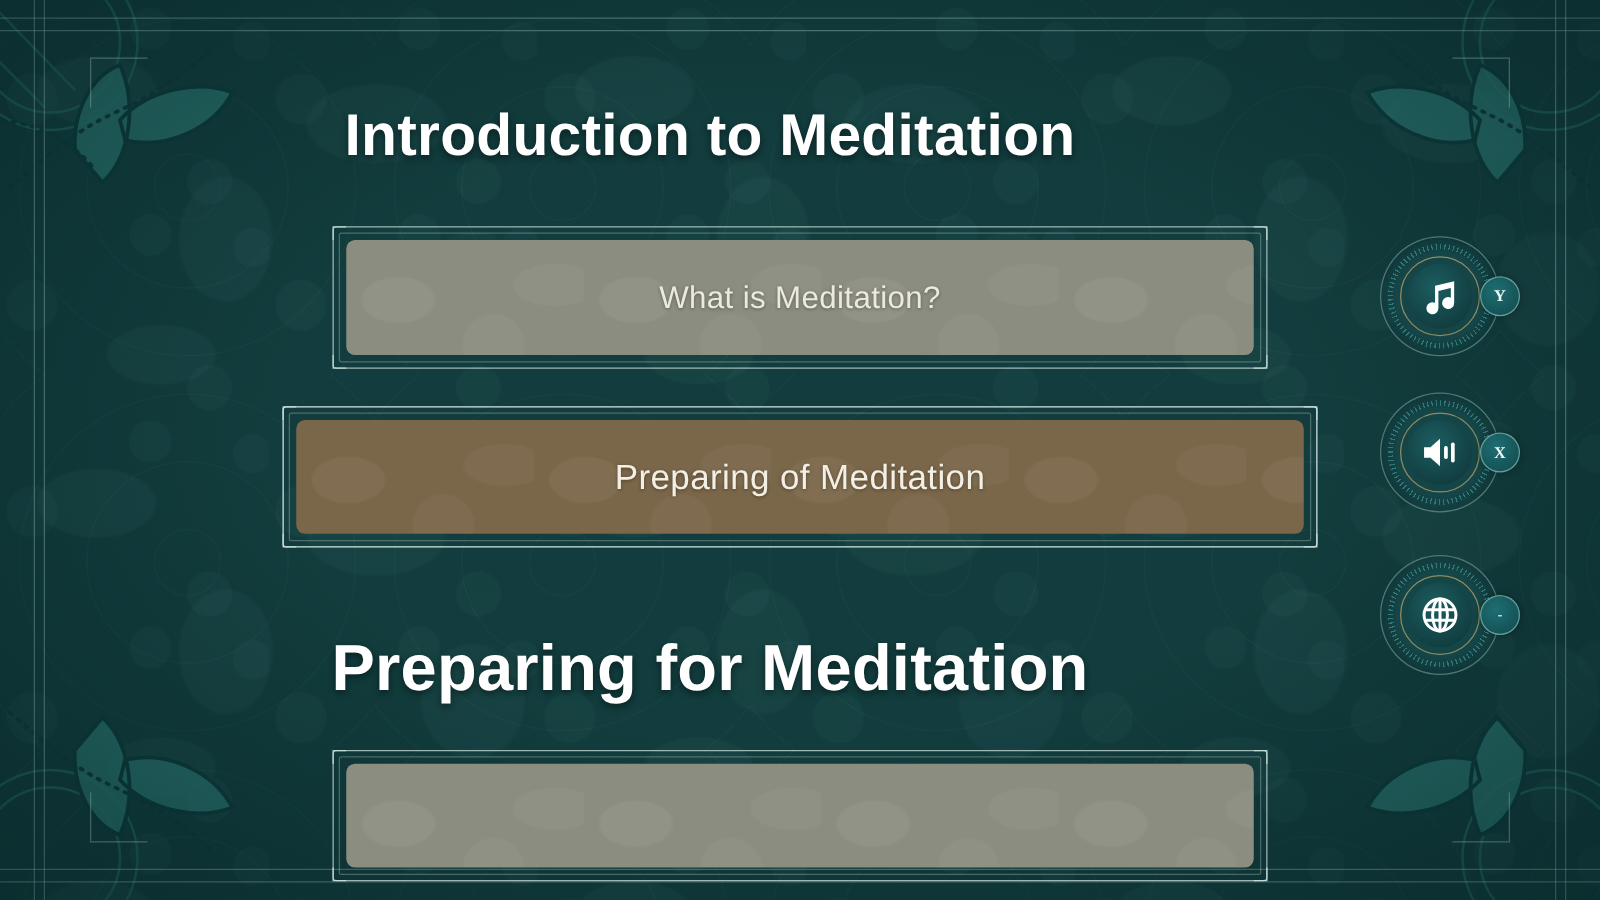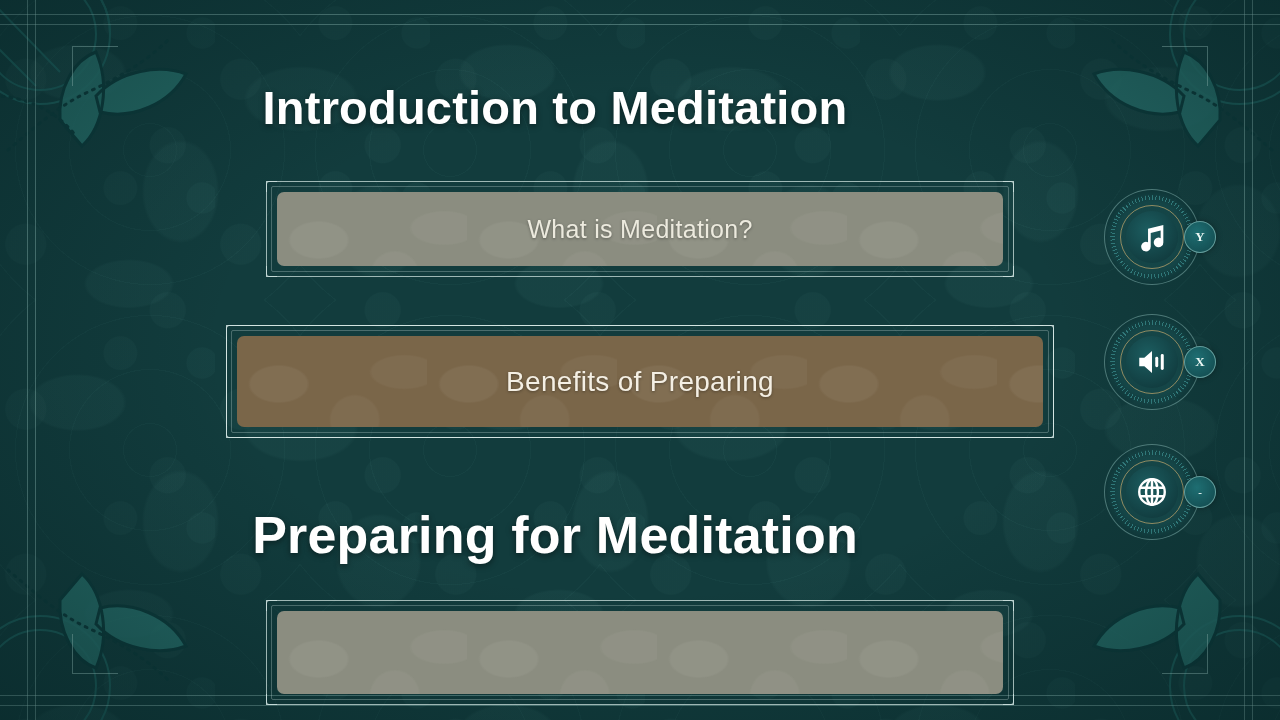--- a/index.html
+++ b/index.html
@@ -63,21 +63,21 @@
   .frame-notch{ position:absolute; border:1px solid rgba(168,214,208,.5); pointer-events:none; }
   .fn-tl{ left:72px; top:46px; width:46px; height:40px; border-right:none; border-bottom:none; }
   .fn-tr{ right:72px; top:46px; width:46px; height:40px; border-left:none; border-bottom:none; }
   .fn-bl{ left:72px; bottom:46px; width:46px; height:40px; border-right:none; border-top:none; }
   .fn-br{ right:72px; bottom:46px; width:46px; height:40px; border-left:none; border-top:none; }
 
   
   #stage{ position:absolute; inset:0; }
 
   .section-title{
-    position:absolute; left:0; width:1100px; text-align:center;
+    position:absolute; left:13px; width:1100px; text-align:center;
     color:#ffffff; font-weight:bold; letter-spacing:.2px;
     text-shadow:0 2px 6px rgba(0,0,0,.45);
     white-space:nowrap;
     padding-left:10px;
   }
   #title-intro{ top:80px; font-size:47px; }
   #title-prepare{ top:505px; font-size:52px; }
 
   
   .menu-btn{ position:absolute; }
@@ -112,21 +112,21 @@
     background-size:190px 120px; background-repeat:repeat;
     pointer-events:none;
   }
   .btn-label{
     position:relative; z-index:2;
     color:#f2f1ea; font-size:26px; font-weight:normal;
     letter-spacing:.3px; text-shadow:0 1px 3px rgba(0,0,0,.35);
   }
 
   
-  #menu-item-0{ left:266px; top:181px; width:748px; height:96px; }
+  #menu-item-0{ left:266px; top:181px; width:748px; height:114px; }
   #menu-item-0 .btn-fill{ background:#8b8d80; }
   #menu-item-0 .btn-label{ font-size:25px; color:#eceade; }
 
   
   #menu-item-1{ left:226px; top:325px; width:828px; height:113px; }
   #menu-item-1 .btn-frame{ border-color:rgba(222,238,235,.95); }
   #menu-item-1 .btn-fill{ background:#7a6649; }
   #menu-item-1 .btn-label{ font-size:28px; color:#f4efe4; }
 
   
@@ -286,21 +286,21 @@
   </div>
 
   <div class="menu-btn" id="menu-item-1">
     <div class="btn-frame">
       <span class="notch n-tl"></span>
       <span class="notch n-tr"></span>
       <span class="notch n-bl"></span>
       <span class="notch n-br"></span>
     </div>
     <div class="btn-fill">
-      <span class="btn-label">Benefits of Preparing</span>
+      <span class="btn-label">Preparing of Meditation</span>
     </div>
   </div>
 
   <div class="section-title" id="title-prepare">Preparing for Meditation</div>
 
   <div class="menu-btn" id="menu-item-2">
     <div class="btn-frame">
       <span class="notch n-tl"></span>
       <span class="notch n-tr"></span>
       <span class="notch n-bl"></span>

